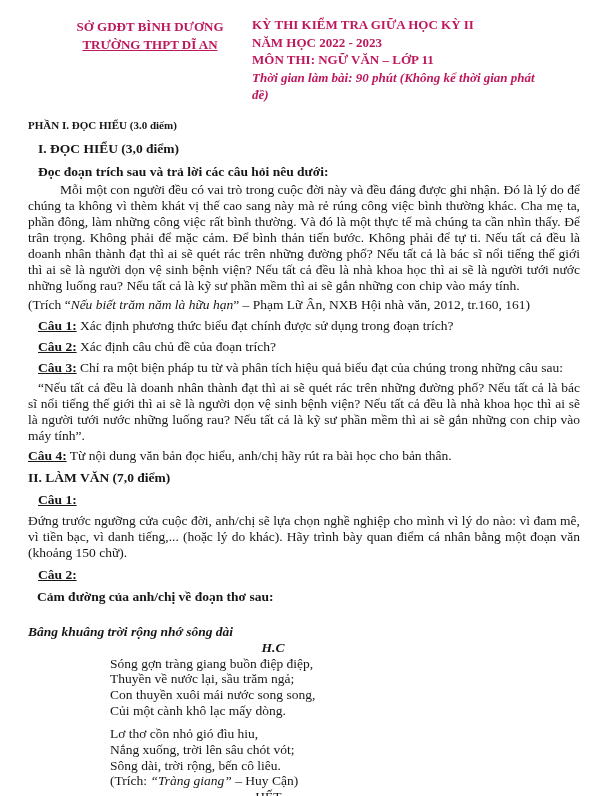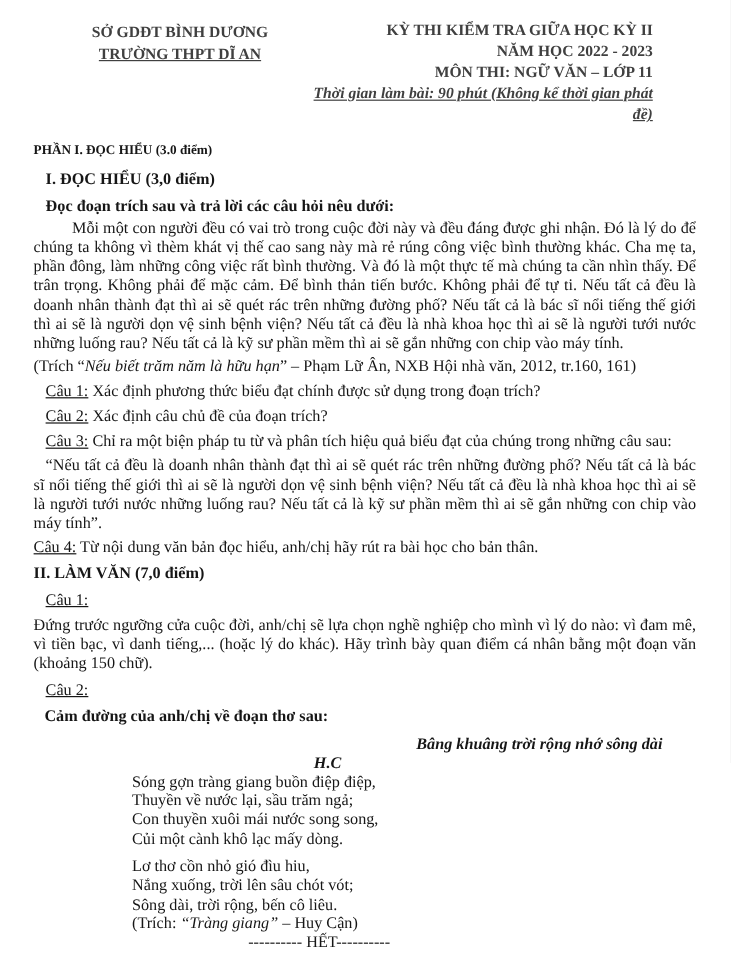--- a/index.html
+++ b/index.html
@@ -3,41 +3,41 @@
 <meta charset="utf-8">
 <style>
   html,body{margin:0;padding:0;background:#e8e8e8;}
   .page{
     width:609px;height:796px;background:#ffffff;box-sizing:border-box;
     padding:16px 29px 0 28px;
     font-family:"Liberation Serif","DejaVu Serif",serif;
     font-size:13.5px;color:#161616;position:relative;overflow:hidden;
   }
   
-  .header{display:flex;align-items:flex-start;font-weight:bold;color:#404040;font-size:13px;}
+  .header{display:flex;align-items:flex-start;font-weight:bold;color:#be185d;font-size:13px;}
   .header-left{width:192px;margin-left:26px;text-align:center;line-height:18px;padding-top:2px;}
   .header-left .school{text-decoration:underline;}
-  .header-right{flex:1;margin-left:6px;margin-right:36px;text-align:right;line-height:17.5px;}
-  .header-right .time{font-style:italic;text-decoration:underline;}
+  .header-right{flex:1;margin-left:6px;margin-right:36px;text-align:left;line-height:17.5px;}
+  .header-right .time{font-style:italic;}
   
   .part-heading{font-size:11px;font-weight:bold;margin:13px 0 0 0;line-height:17px;}
   .sub-heading{font-size:13.5px;font-weight:bold;margin:6px 0 0 10px;line-height:17px;}
   .instruction{font-weight:bold;margin:6px 0 0 10px;line-height:17px;}
   .passage{margin:2px 0 0 0;text-align:justify;text-indent:32px;line-height:16px;}
   .citation{margin:3px 0 0 0;line-height:16px;}
   .citation .work-title{font-style:italic;}
   .question{margin:5px 0 0 10px;line-height:16px;}
   .question.flush{margin-left:0;margin-top:4px;}
-  .q-label{font-weight:normal;text-decoration:underline;}
+  .q-label{font-weight:bold;text-decoration:underline;}
   .quote{margin:4px 0 0 0;text-align:justify;text-indent:10px;line-height:16px;}
   .part2-heading{font-size:13.5px;font-weight:bold;margin:5px 0 0 0;line-height:17px;}
   .q-label-line{margin:6px 0 0 10px;line-height:16px;}
   .essay-text{margin:5px 0 0 0;text-align:justify;line-height:16px;}
   .feel-line{font-weight:bold;margin:6px 0 0 9px;line-height:16px;}
-  .epigraph{text-align:right;padding-right:28px;font-weight:bold;font-style:italic;line-height:16px;margin-top:7px;}
+  .epigraph{text-align:left;padding-right:28px;font-weight:bold;font-style:italic;line-height:16px;margin-top:19px;}
   .epigraph-author{text-align:center;padding-right:28px;font-weight:bold;font-style:italic;line-height:15px;position:relative;left:-17px;}
   .poem{margin:1px 0 0 82px;line-height:15.7px;}
   .poem .stanza2{margin-top:8px;}
   .poem-citation{margin:0 0 0 82px;line-height:15.7px;}
   .poem-citation .work-title{font-style:italic;}
   .end-line{text-align:center;position:relative;left:-38px;margin-top:0;line-height:16px;}
 </style>
 </head>
 <body>
 

